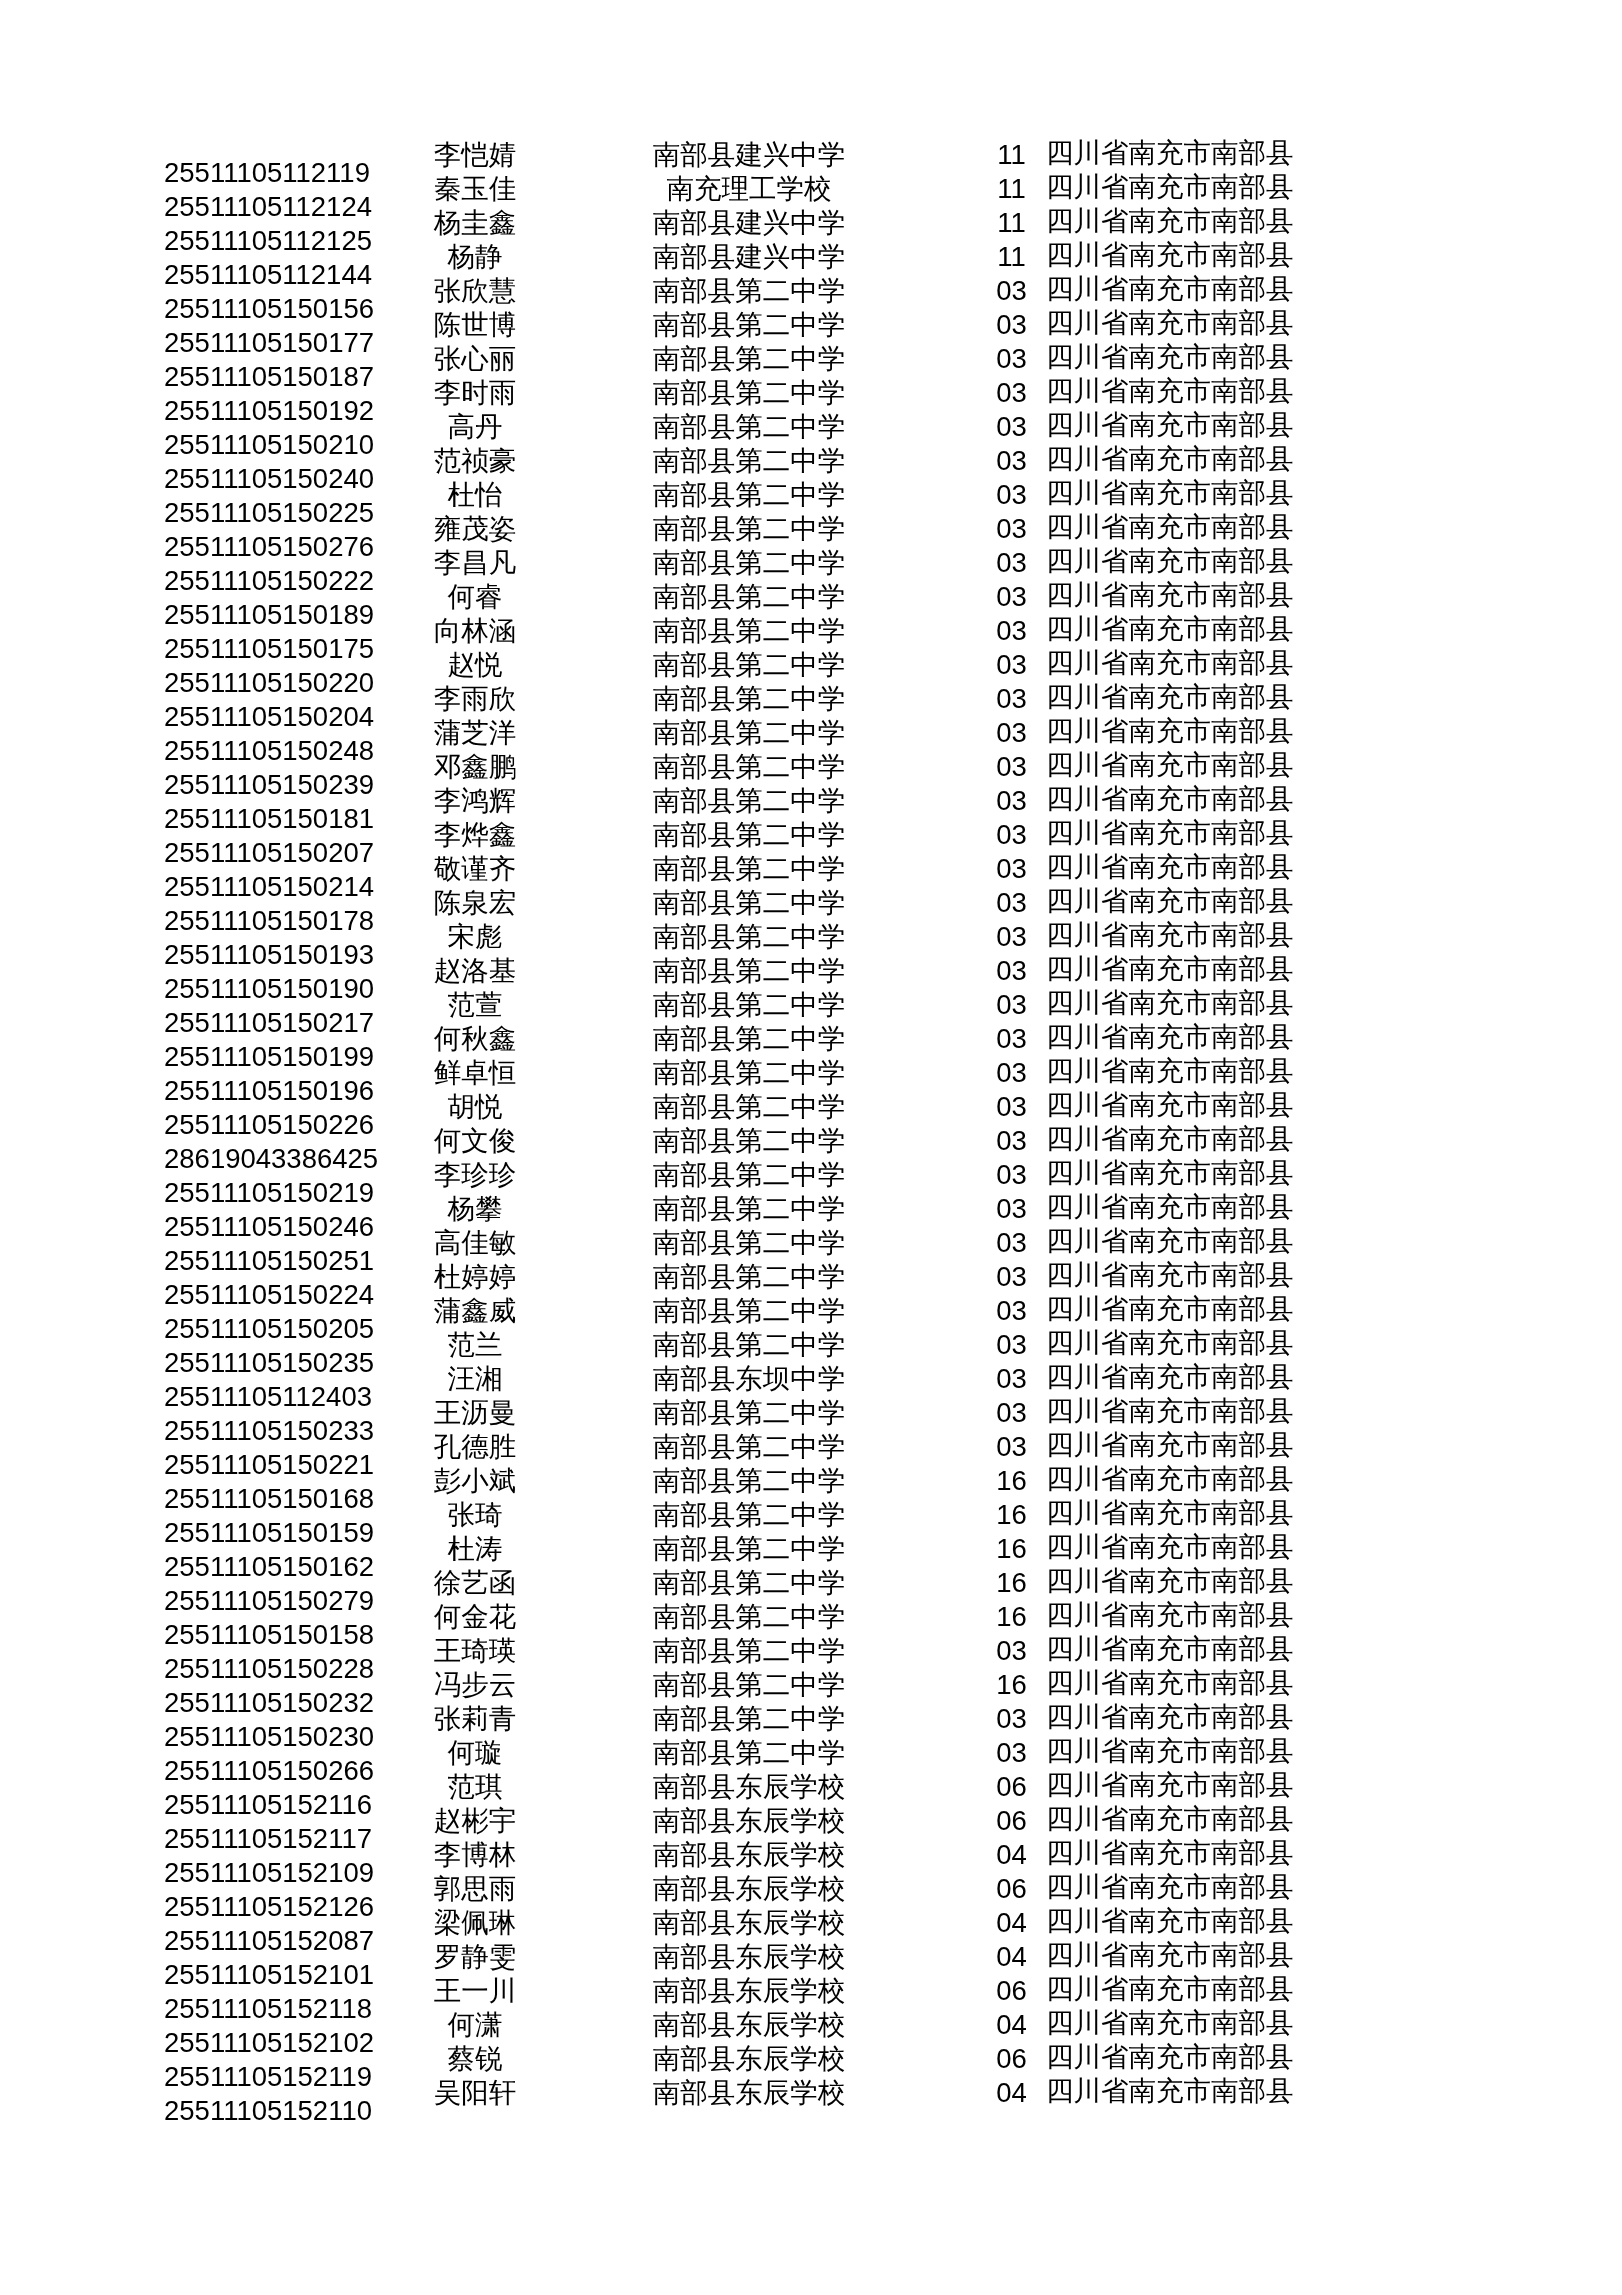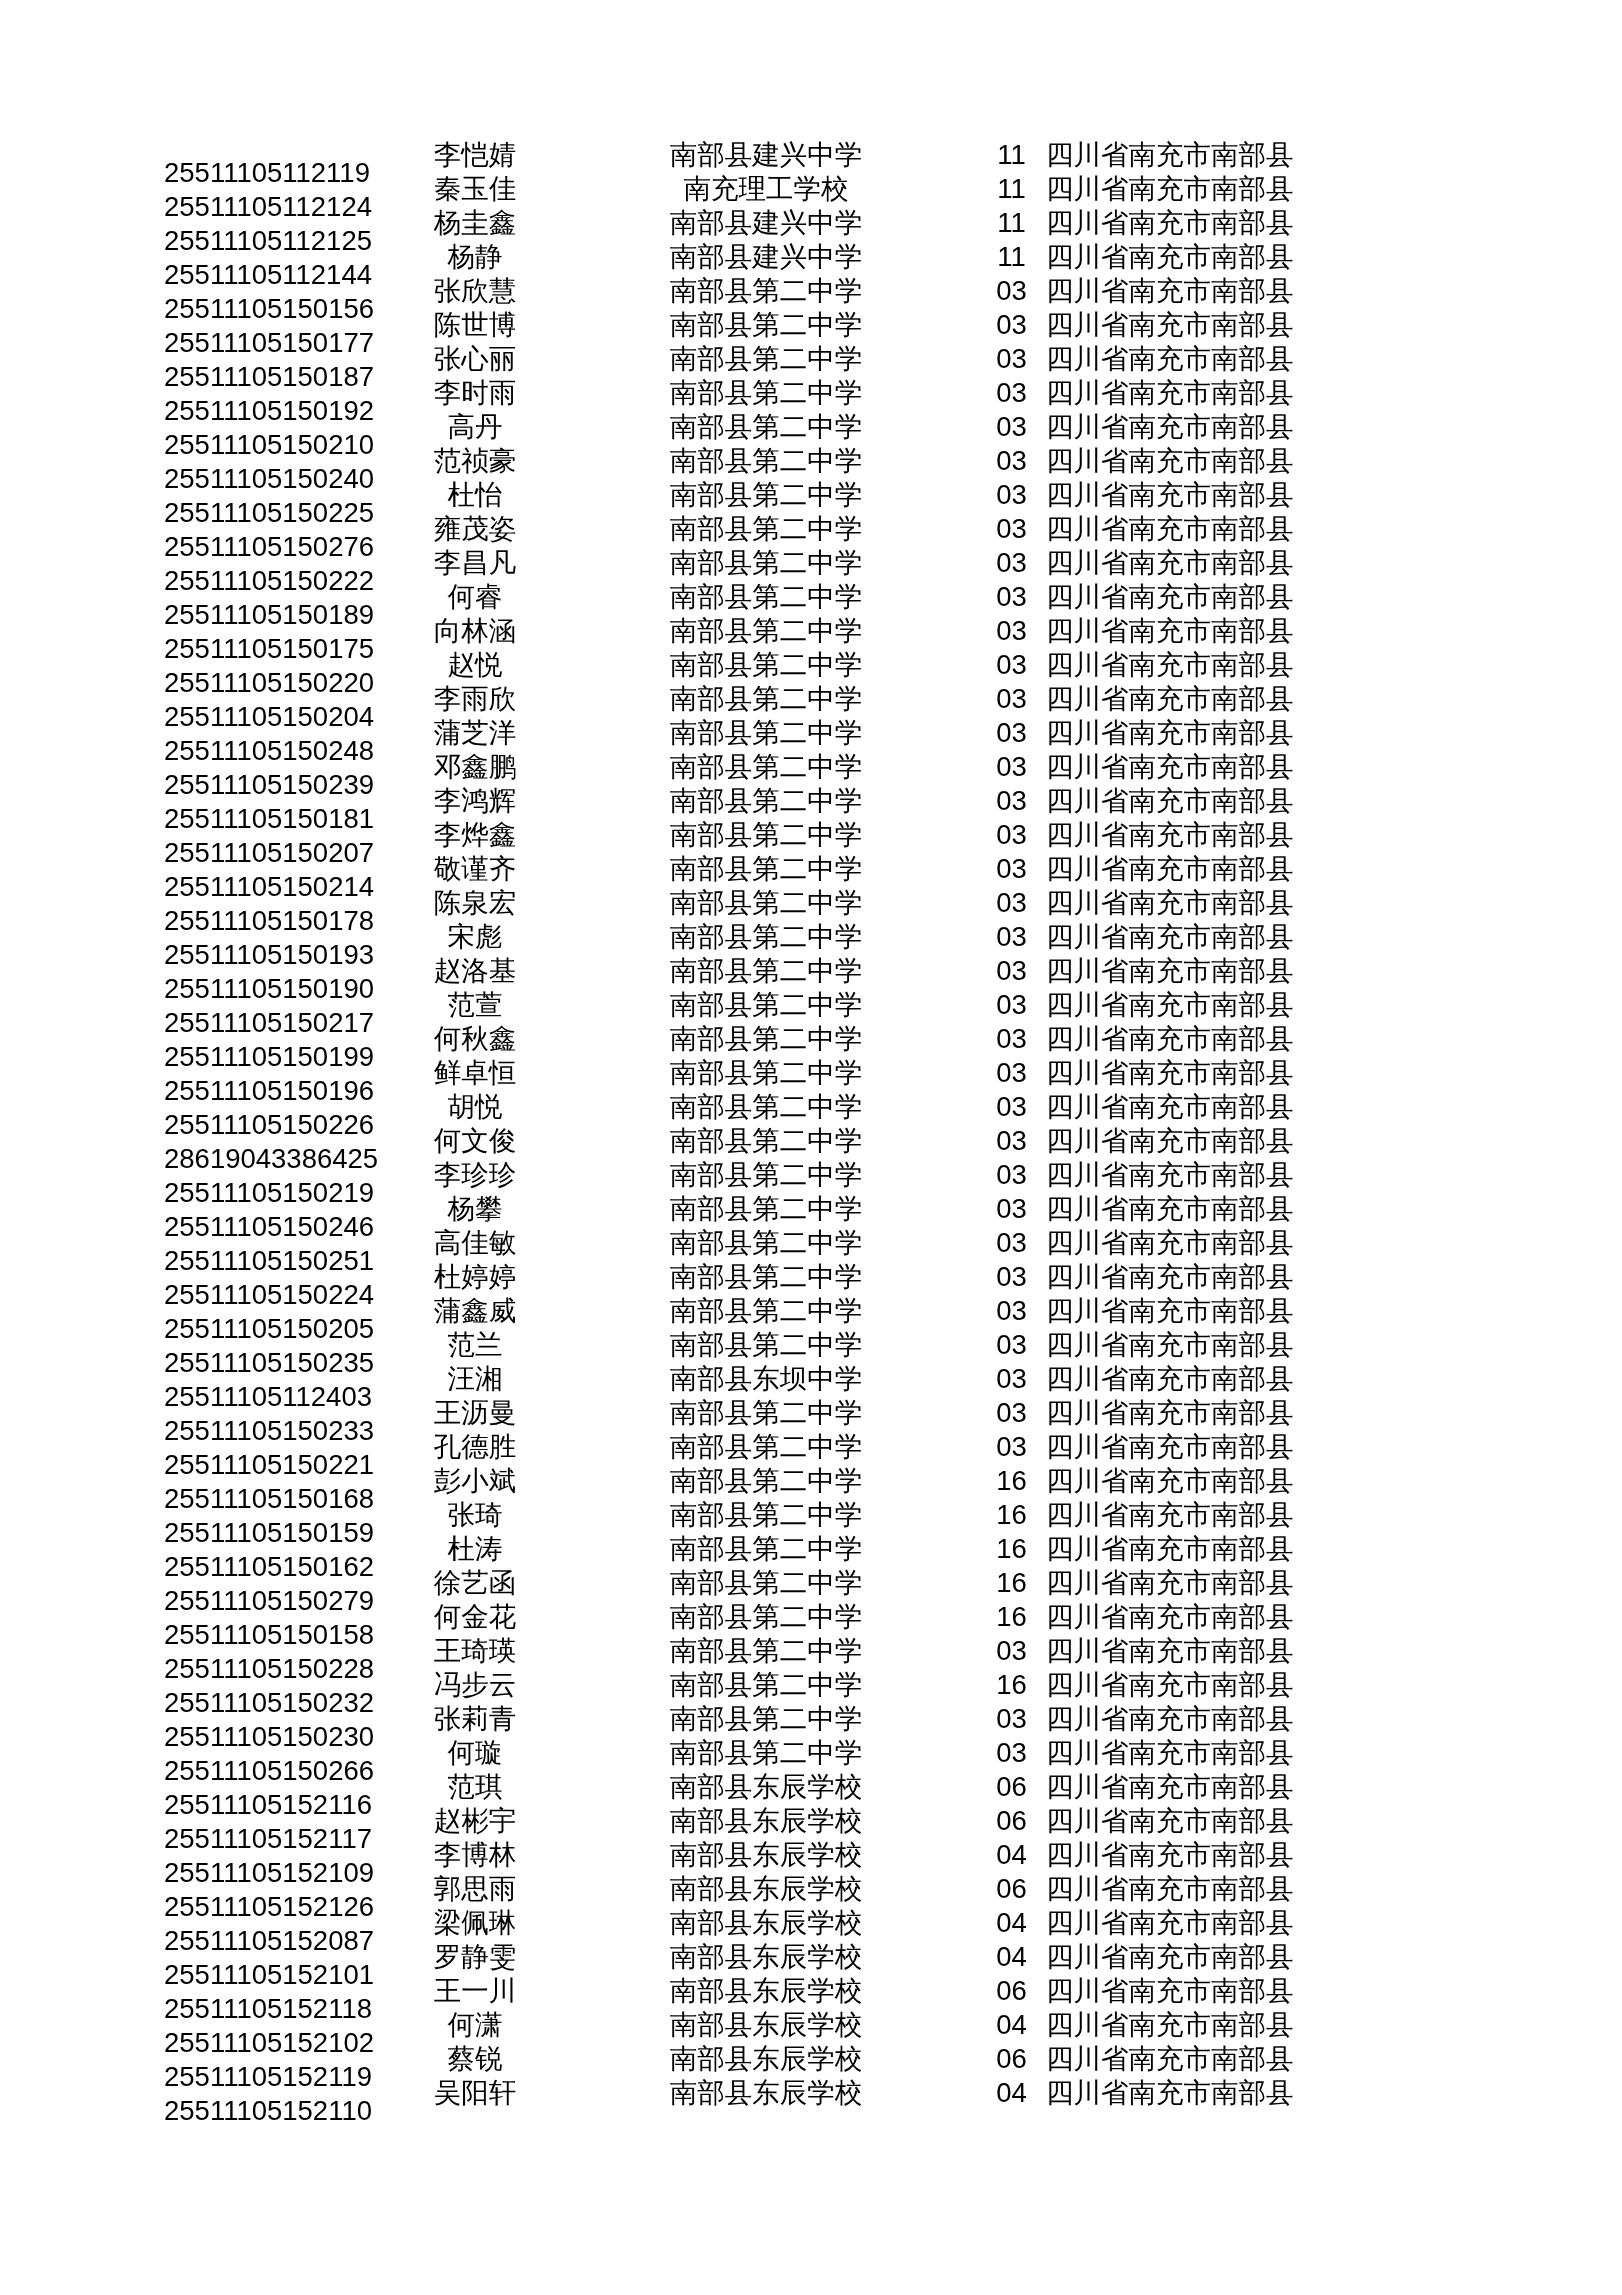--- a/index.html
+++ b/index.html
@@ -34,23 +34,23 @@
     position: absolute;
     top: 0;
     height: 34px;
     line-height: 34px;
     font-size: 27.5px;
     white-space: nowrap;
     letter-spacing: 0;
   }
   .cell.id     { left: 164px;  width: 222px; text-align: left; margin-top: 18px; }
   .cell.name   { left: 382px;  width: 186px; text-align: center; }
-  .cell.school { left: 626px;  width: 280px; text-align: center; }
+  .cell.school { left: 609px;  width: 280px; text-align: center; }
   .cell.code   { left: 979px; width: 65px; text-align: center; }
-  .cell.region { left: 1046px; width: 301px; text-align: left; }
+  .cell.region { left: 1046px; width: 301px; text-align: left; font-family: Liberation Mono, monospace; }
 </style>
 </head>
 <body>
 
 <main class="page">
   <section class="rows" id="rows">
   <div class="row">
     <span class="cell id">25511105112119</span>
     <span class="cell name">李恺婧</span>
     <span class="cell school">南部县建兴中学</span>

